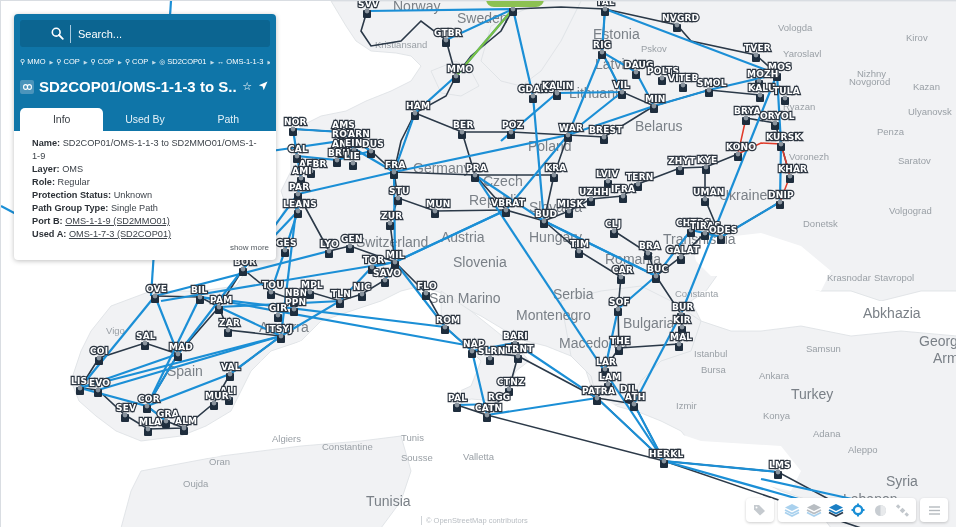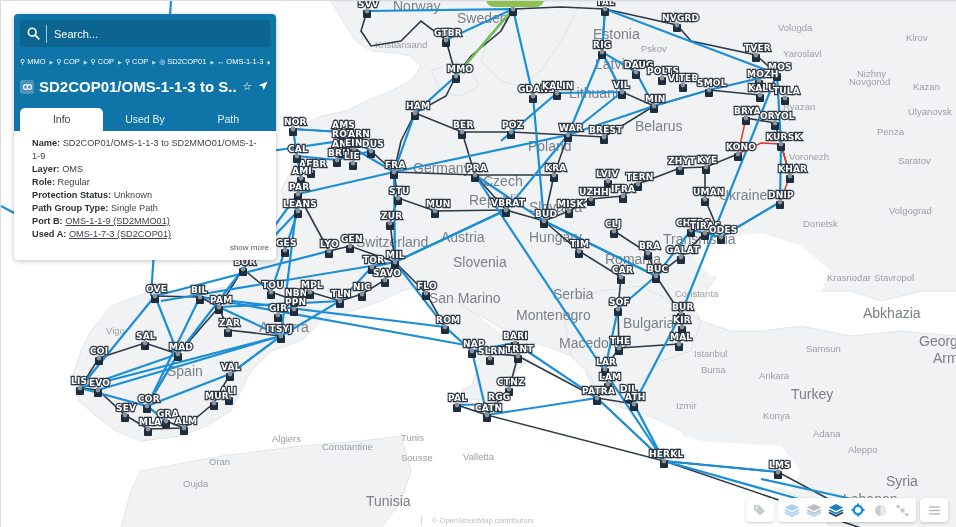--- a/index.html
+++ b/index.html
@@ -25,21 +25,21 @@
 
   
   #panel {
     position: absolute; left: 14px; top: 14px; width: 262px; height: 246px;
     background: #ffffff; border-radius: 4px; box-shadow: 0 1px 5px rgba(0,0,0,0.25);
     overflow: hidden;
   }
   #panel-head { background: #0f75a8; height: 117px; position: relative; }
   #search {
     position: absolute; left: 6px; top: 6px; width: 250px; height: 27px;
-    background: #0c6591; border-radius: 3px; display: flex; align-items: center;
+    background: #0c6591; border-radius: 3px; display: flex; align-items: center; padding-left: 24px;
   }
   #search .search-icon { width: 26px; height: 27px; display: flex; align-items: center; justify-content: center; }
   #search .divider { width: 1px; height: 18px; background: #a8cbe0; margin-right: 7px; }
   #search .search-text { color: #ffffff; font-size: 11px; }
 
   #crumbs {
     position: absolute; left: 6px; top: 43px; right: 6px; display: flex; align-items: center;
     color: #ffffff; font-size: 7.5px; white-space: nowrap; overflow: hidden;
   }
   .crumb { display: flex; align-items: center; margin-right: 3px; }
@@ -66,21 +66,21 @@
   
   #toolbar { position: absolute; right: 8px; bottom: 5px; display: flex; gap: 4px; }
   .tb-group {
     background: #ffffff; border-radius: 4px; box-shadow: 0 1px 3px rgba(0,0,0,0.2);
     display: flex; align-items: center; height: 24px; padding: 0 3px;
   }
   .tb-btn { width: 22px; height: 24px; display: flex; align-items: center; justify-content: center; }
 
   #attrib {
     position: absolute; left: 420px; bottom: 2px; font-size: 7.5px; color: #b9bec3;
-    border-left: 1px solid #cfd3d7; padding-left: 10px;
+    border-left: 1px solid #cfd3d7; padding-left: 4px;
   }
   #top-pill {
     position: absolute; left: 485px; top: -6px; width: 58px; height: 12px; background: #8cc152;
     border-radius: 0 0 8px 8px;
   }
 </style>
 </head>
 <body>
 
 <div id="map">

